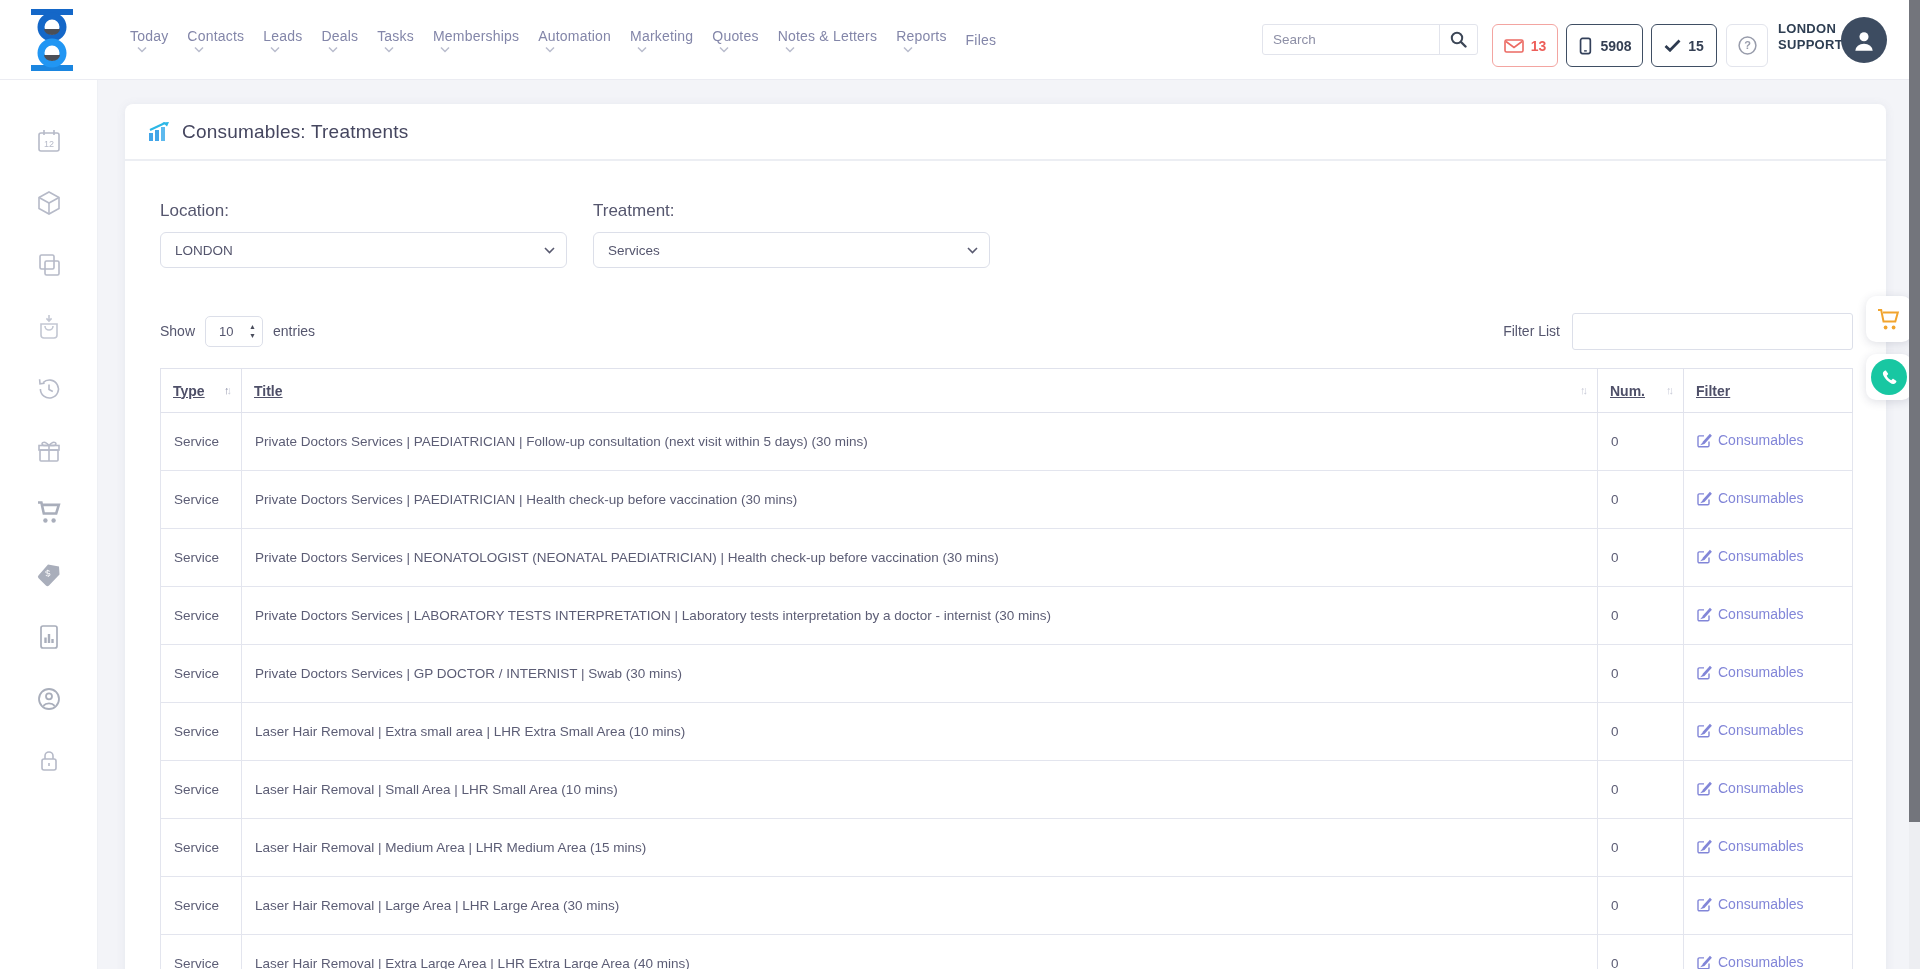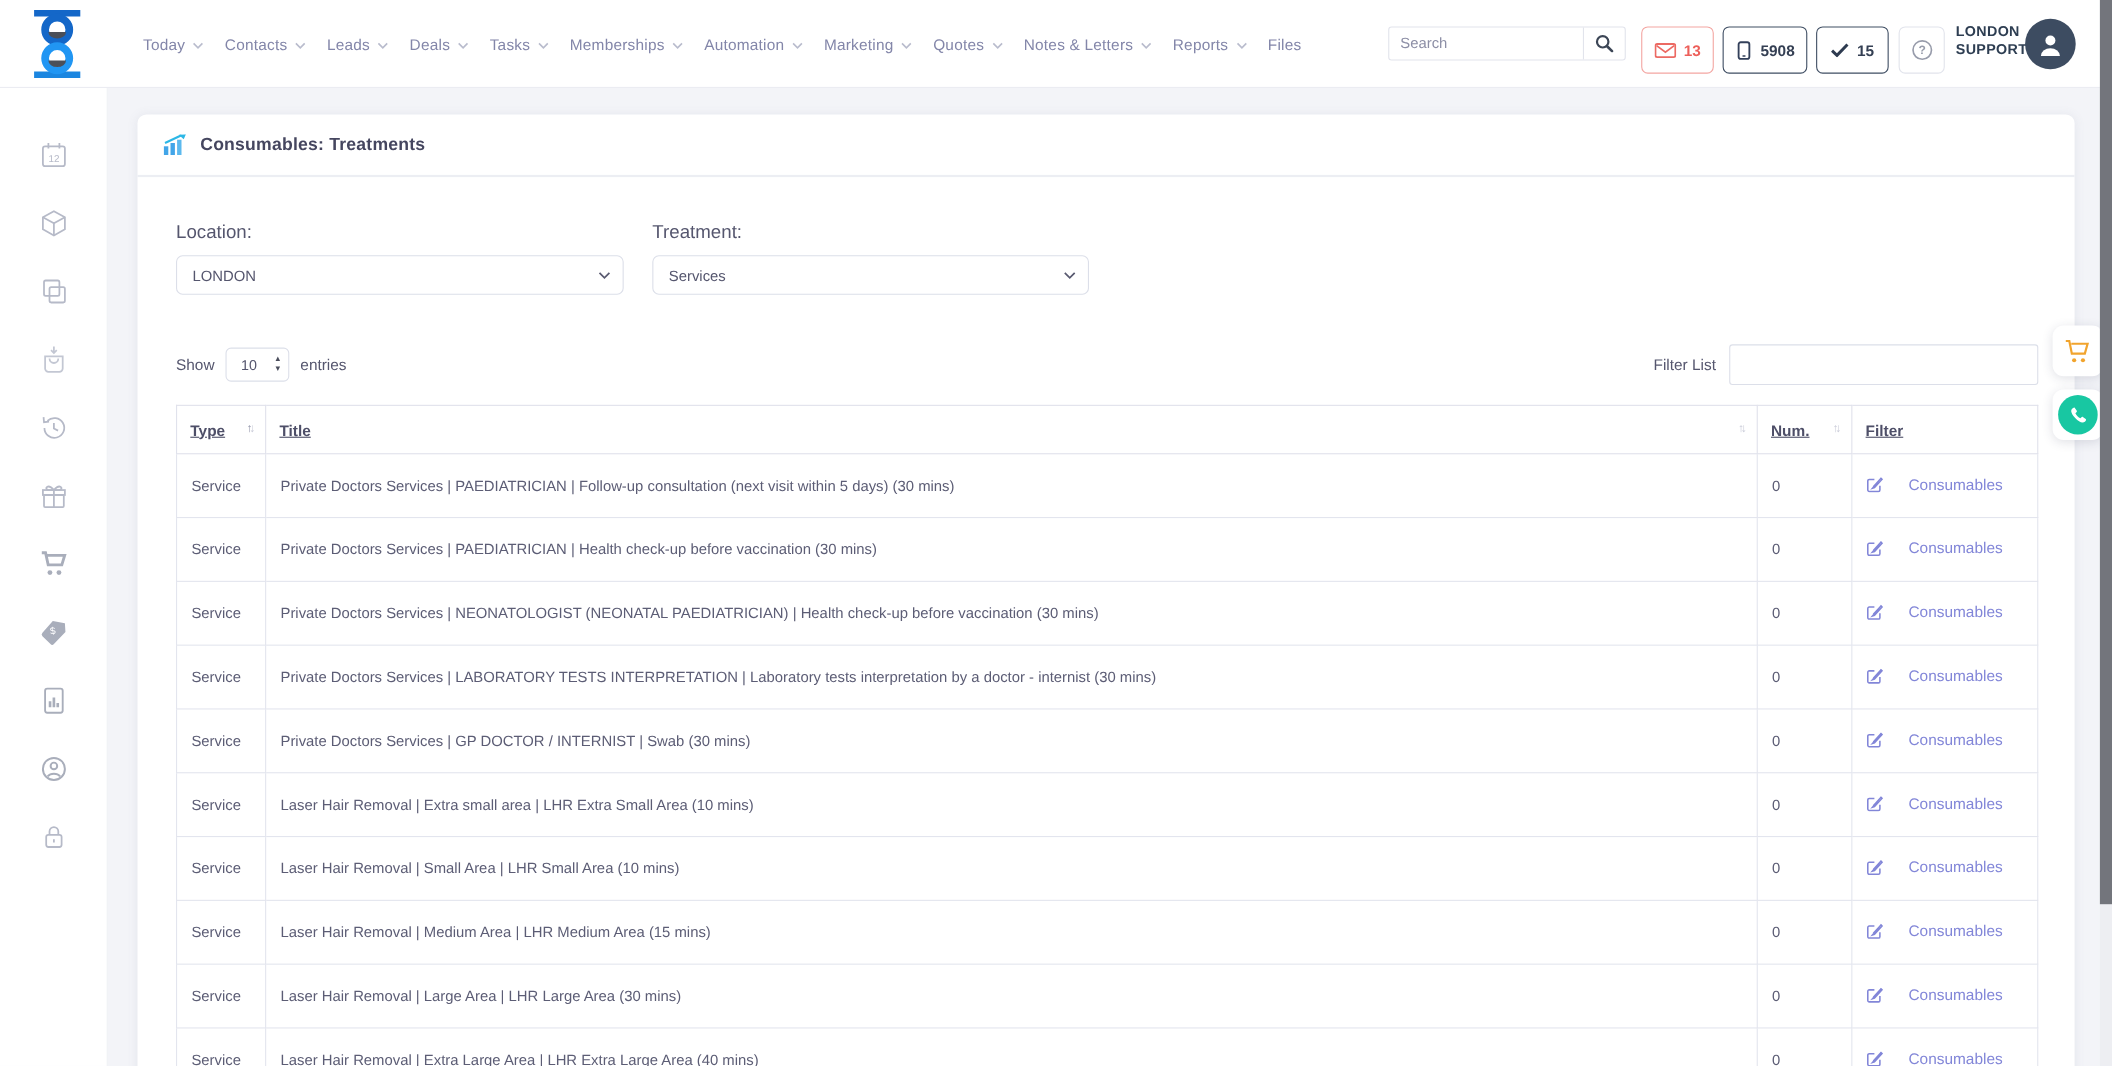--- a/index.html
+++ b/index.html
@@ -4,21 +4,21 @@
 <style>
   html,body{margin:0;padding:0;width:1920px;height:969px;overflow:hidden;
     font-family:"Liberation Sans","DejaVu Sans",sans-serif;background:#f3f4f8;position:relative;}
   *{box-sizing:border-box;}
 
   
   .navbar{position:absolute;left:0;top:0;width:1920px;height:80px;background:#fff;
     border-bottom:1px solid #ebecf2;z-index:20;}
   .logo{position:absolute;left:26px;top:9px;width:52px;height:62px;cursor:pointer;}
   .main-nav{position:absolute;left:130px;top:0;height:80px;display:flex;align-items:center;}
-  .nav-item{display:flex;align-items:center;margin-right:19px;cursor:pointer;text-decoration:none;}
+  .nav-item{display:flex;align-items:flex-start;margin-right:19px;cursor:pointer;text-decoration:none;flex-direction:column;}
   .nav-item span{font-size:14px;color:#8386a9;letter-spacing:.2px;}
   .nav-item .chev{margin-left:7px;margin-top:2px;}
 
   .search{position:absolute;left:1262px;top:24px;width:216px;height:31px;border:1px solid #e2e4ec;
     border-radius:3px;display:flex;align-items:stretch;background:#fff;}
   .search input{flex:1;border:none;outline:none;padding:0 10px;font-size:13.5px;color:#606178;
     font-family:inherit;background:transparent;min-width:0;}
   .search input::placeholder{color:#8d8fa6;}
   .search .search-btn{width:38px;border-left:1px solid #e2e4ec;display:flex;align-items:center;
     justify-content:center;cursor:pointer;}
@@ -39,21 +39,21 @@
   .sidebar{position:absolute;left:0;top:80px;width:98px;height:889px;background:#fff;
     border-right:1px solid #eef0f4;display:flex;flex-direction:column;align-items:center;
     padding-top:46px;gap:32px;z-index:10;}
   .side-item{width:30px;height:30px;display:flex;align-items:center;justify-content:center;cursor:pointer;}
 
   
   .card{position:absolute;left:125px;top:104px;width:1761px;height:920px;background:#fff;
     border-radius:8px;box-shadow:0 1px 10px rgba(100,110,140,.10);}
   .card-title-bar{height:57px;display:flex;align-items:center;padding-left:23px;gap:12px;
     border-bottom:2px solid #eceef3;}
-  .card-title{font-size:16px;font-weight:bold;color:#45465f;letter-spacing:.2px;}
+  .card-title{font-size:19px;font-weight:normal;color:#45465f;letter-spacing:.2px;}
   .card-body{padding:0 33px 0 35px;}
 
   .filters{display:flex;gap:26px;margin-top:40px;}
   .fgroup1{width:407px;}
   .fgroup2{width:397px;}
   .flabel{font-size:17px;color:#55566e;margin-bottom:11px;}
   .sel{position:relative;}
   .sel select{appearance:none;-webkit-appearance:none;width:100%;height:36px;border:1px solid #dcdfe9;
     border-radius:6px;background:#fff;padding:0 30px 0 14px;font-size:13.5px;color:#55566e;
     font-family:inherit;cursor:pointer;}
@@ -75,21 +75,21 @@
   .dt th{height:44px;border:1px solid #e0e2ec;font-size:14px;font-weight:bold;color:#4e4f68;
     text-align:left;padding:0 12px;cursor:pointer;background:#fff;text-decoration:underline;}
   .dt td{height:58px;border:1px solid #e3e5ee;font-size:13.5px;color:#5c5d75;padding:0 13px;background:#fff;}
   .dt th.c-type{width:81px;}
   .dt th.c-num{width:86px;}
   .dt th.c-act{width:169px;}
   .sort{float:right;font-size:11px;letter-spacing:-3px;margin-top:1px;}
   .sort .up{color:#9093a9;font-style:normal;}
   .sort .dn{color:#c9cbd8;font-style:normal;}
   .sort.idle .up{color:#c9cbd8;}
-  .consum{display:inline-flex;align-items:center;gap:23px;color:#8286d8;font-size:14px;
+  .consum{display:inline-flex;align-items:center;gap:6px;color:#8286d8;font-size:14px;
     text-decoration:none;cursor:pointer;}
 
   
   .fab{position:absolute;width:46px;height:46px;background:#fff;border-radius:10px;
     box-shadow:0 2px 10px rgba(40,50,80,.15);display:flex;align-items:center;justify-content:center;
     cursor:pointer;z-index:30;}
   .fab-cart{left:1866px;top:296px;}
   .fab-phone{left:1866px;top:354px;}
   .phone-circle{width:36px;height:36px;border-radius:50%;background:#18c7a2;display:flex;
     align-items:center;justify-content:center;}

